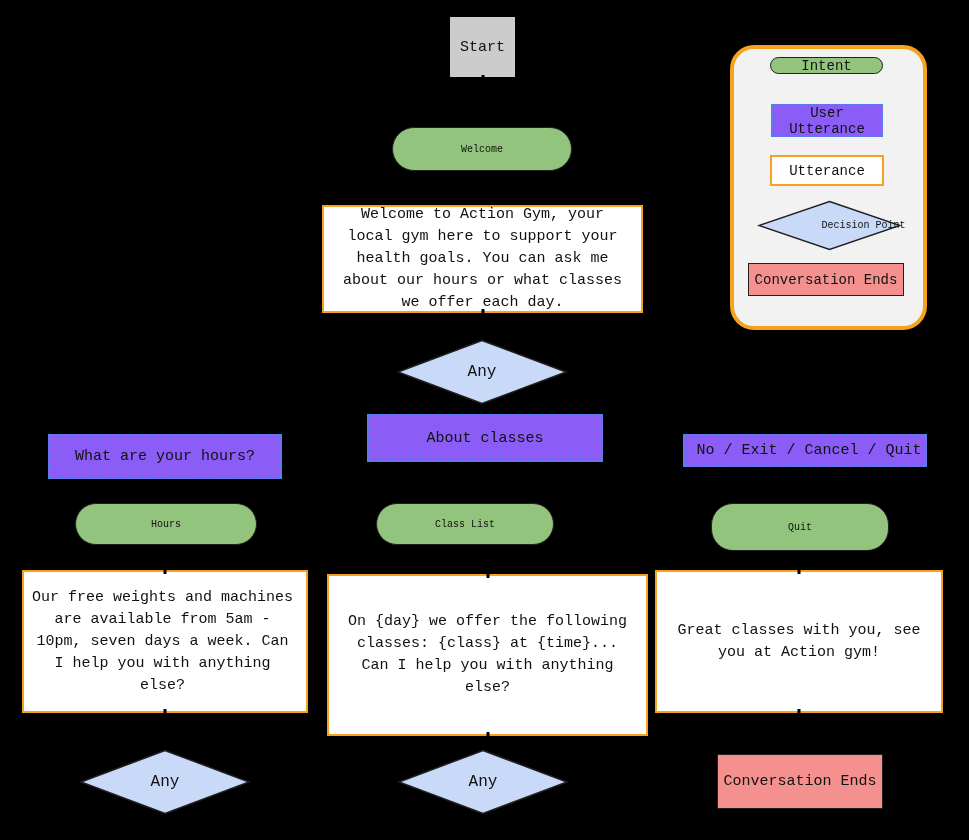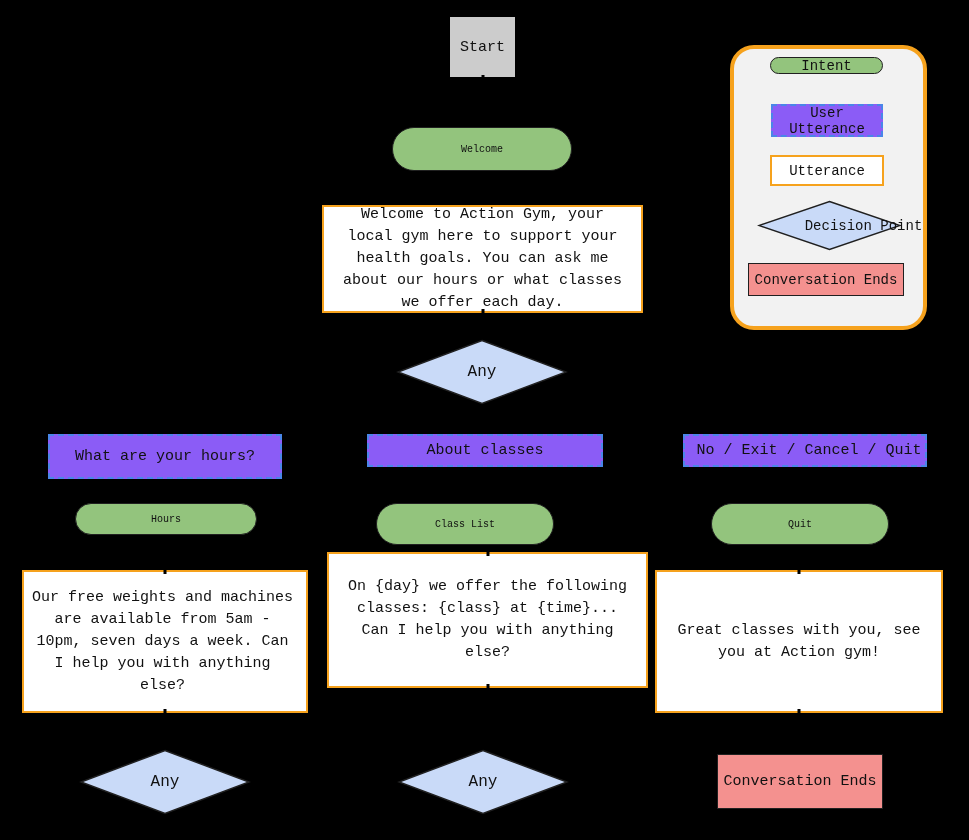--- a/index.html
+++ b/index.html
@@ -46,21 +46,21 @@
     font-size:16px;
   }
   .legend{
     position:absolute;left:730px;top:45px;width:197px;height:285px;box-sizing:border-box;
     background:var(--legend-fill,#f2f2f2);
     border:4px solid var(--legend-border,#f6a21d);
     border-radius:24px;
   }
   .legend .node{font-size:14px;}
   .legend .pill{border-radius:18px;}
-  .legend .diamond .dlabel{font-size:14px;line-height:18px;padding:0 34px;}
+  .legend .diamond .dlabel{font-size:10px;line-height:18px;padding:0 34px;}
   
   .tick-b::after,.tick-t::before{
     content:"";position:absolute;left:50%;transform:translateX(-50%);
     width:3px;height:4px;background:#000;
   }
   .tick-b::after{bottom:-2px;}
   .tick-t::before{top:-2px;}
 </style>
 </head>
 <body>
@@ -82,41 +82,41 @@
   <div class="diamond" style="left:396px;top:339px;width:172px;height:66px;">
     <svg viewBox="0 0 172 66" preserveAspectRatio="none">
       <polygon points="86,1.5 170,33 86,64.5 2,33"></polygon>
     </svg>
     <span class="dlabel">Any</span>
   </div>
 
   <div class="node utterance" style="left:48px;top:434px;width:234px;height:45px;">
     <span>What are your hours?</span>
   </div>
-  <div class="node utterance" style="left:367px;top:434px;width:236px;height:33px;justify-content:center;">
+  <div class="node utterance" style="left:367px;top:414px;width:236px;height:48px;justify-content:center;">
     <span>About classes</span>
   </div>
   <div class="node utterance" style="left:683px;top:434px;width:244px;height:33px;padding-left:8px;">
     <span>No / Exit / Cancel / Quit</span>
   </div>
 
-  <div class="node pill" style="left:75px;top:503px;width:182px;height:32px;">
+  <div class="node pill" style="left:75px;top:503px;width:182px;height:42px;">
     <span>Hours</span>
   </div>
   <div class="node pill" style="left:376px;top:503px;width:178px;height:42px;">
     <span>Class List</span>
   </div>
-  <div class="node pill" style="left:711px;top:503px;width:178px;height:42px;">
+  <div class="node pill" style="left:711px;top:503px;width:178px;height:48px;">
     <span>Quit</span>
   </div>
 
   <div class="node response tick-t tick-b" style="left:22px;top:570px;width:286px;height:143px;padding-left:6px;">
     <span>Our free weights and machines are available from 5am - 10pm, seven days a week. Can I help you with anything else?</span>
   </div>
-  <div class="node response tick-t tick-b" style="left:327px;top:552px;width:321px;height:136px;">
+  <div class="node response tick-t tick-b" style="left:327px;top:574px;width:321px;height:162px;">
     <span>On {day} we offer the following classes: {class} at {time}... Can I help you with anything else?</span>
   </div>
   <div class="node response tick-t tick-b" style="left:655px;top:570px;width:288px;height:143px;">
     <span>Great classes with you, see you at Action gym!</span>
   </div>
 
   <div class="diamond" style="left:79px;top:749px;width:172px;height:66px;">
     <svg viewBox="0 0 172 66" preserveAspectRatio="none">
       <polygon points="86,1.5 170,33 86,64.5 2,33"></polygon>
     </svg>

